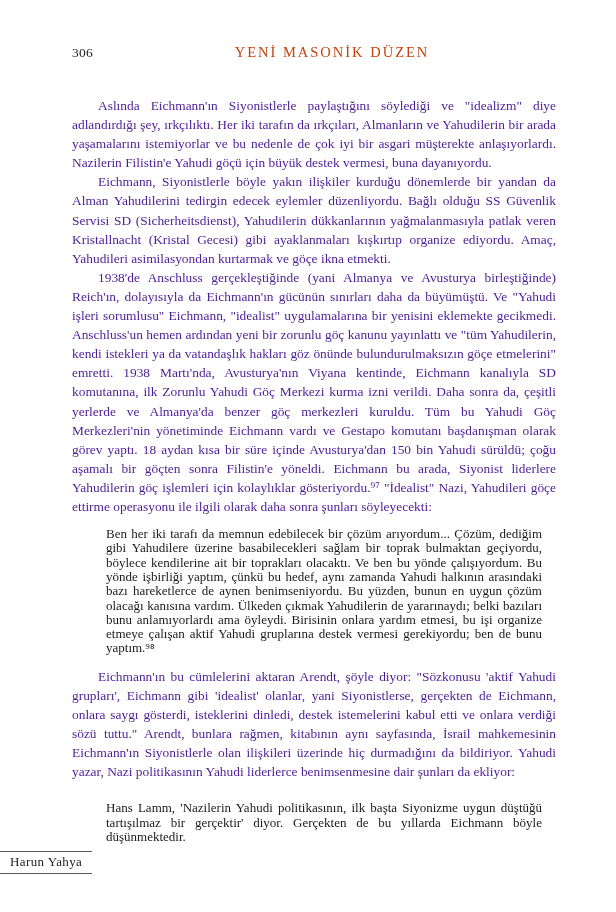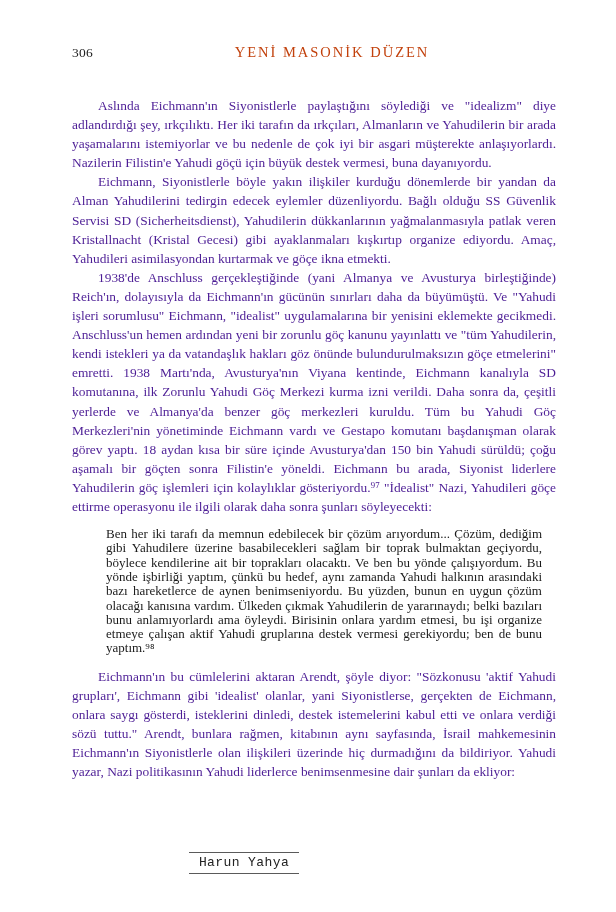--- a/index.html
+++ b/index.html
@@ -69,22 +69,21 @@
     color: #1a1a1a;
   }
   .gap {
     height: 9px;
   }
   .footer {
     position: absolute;
     left: 0;
     bottom: 38px;
     width: 488px;
-    text-align: center;
-    font-family: Liberation Mono, monospace;
+    text-align: left;
   }
   .footer-inner {
     display: inline-block;
     font-size: 13px;
     letter-spacing: 0.4px;
     padding: 2px 10px 3px 10px;
     border-top: 1px solid #5a5a5a;
     border-bottom: 1px solid #5a5a5a;
     color: #222;
   }
@@ -108,20 +107,23 @@
     <p>1938'de Anschluss gerçekleştiğinde (yani Almanya ve Avusturya birleştiğinde) Reich'ın, dolayısıyla da Eichmann'ın gücünün sınırları daha da büyümüştü. Ve "Yahudi işleri sorumlusu" Eichmann, "idealist" uygulamalarına bir yenisini eklemekte gecikmedi. Anschluss'un hemen ardından yeni bir zorunlu göç kanunu yayınlattı ve "tüm Yahudilerin, kendi istekleri ya da vatandaşlık hakları göz önünde bulundurulmaksızın göçe etmelerini" emretti. 1938 Martı'nda, Avusturya'nın Viyana kentinde, Eichmann kanalıyla SD komutanına, ilk Zorunlu Yahudi Göç Merkezi kurma izni verildi. Daha sonra da, çeşitli yerlerde ve Almanya'da benzer göç merkezleri kuruldu. Tüm bu Yahudi Göç Merkezleri'nin yönetiminde Eichmann vardı ve Gestapo komutanı başdanışman olarak görev yaptı. 18 aydan kısa bir süre içinde Avusturya'dan 150 bin Yahudi sürüldü; çoğu aşamalı bir göçten sonra Filistin'e yöneldi. Eichmann bu arada, Siyonist liderlere Yahudilerin göç işlemleri için kolaylıklar gösteriyordu.⁹⁷ "İdealist" Nazi, Yahudileri göçe ettirme operasyonu ile ilgili olarak daha sonra şunları söyleyecekti:</p>
 
     <div class="quote">
       <p>Ben her iki tarafı da memnun edebilecek bir çözüm arıyordum... Çözüm, dediğim gibi Yahudilere üzerine basabilecekleri sağlam bir toprak bulmaktan geçiyordu, böylece kendilerine ait bir toprakları olacaktı. Ve ben bu yönde çalışıyordum. Bu yönde işbirliği yaptım, çünkü bu hedef, aynı zamanda Yahudi halkının arasındaki bazı hareketlerce de aynen benimseniyordu. Bu yüzden, bunun en uygun çözüm olacağı kanısına vardım. Ülkeden çıkmak Yahudilerin de yararınaydı; belki bazıları bunu anlamıyorlardı ama öyleydi. Birisinin onlara yardım etmesi, bu işi organize etmeye çalışan aktif Yahudi gruplarına destek vermesi gerekiyordu; ben de bunu yaptım.⁹⁸</p>
     </div>
 
     <p>Eichmann'ın bu cümlelerini aktaran Arendt, şöyle diyor: "Sözkonusu 'aktif Yahudi grupları', Eichmann gibi 'idealist' olanlar, yani Siyonistlerse, gerçekten de Eichmann, onlara saygı gösterdi, isteklerini dinledi, destek istemelerini kabul etti ve onlara verdiği sözü tuttu." Arendt, bunlara rağmen, kitabının aynı sayfasında, İsrail mahkemesinin Eichmann'ın Siyonistlerle olan ilişkileri üzerinde hiç durmadığını da bildiriyor. Yahudi yazar, Nazi politikasının Yahudi liderlerce benimsenmesine dair şunları da ekliyor:</p>
 
     <div class="gap"></div>
 
+    <div class="quote">
+      <p>Hans Lamm, 'Nazilerin Yahudi politikasının, ilk başta Siyonizme uygun düştüğü tartışılmaz bir gerçektir' diyor. Gerçekten de bu yıllarda Eichmann böyle düşünmektedir.</p>
+    </div>
 
   </div>
 
   <div class="footer">
     <span class="footer-inner">Harun Yahya</span>
   </div>
 
 </div>
 
 </body></html>

